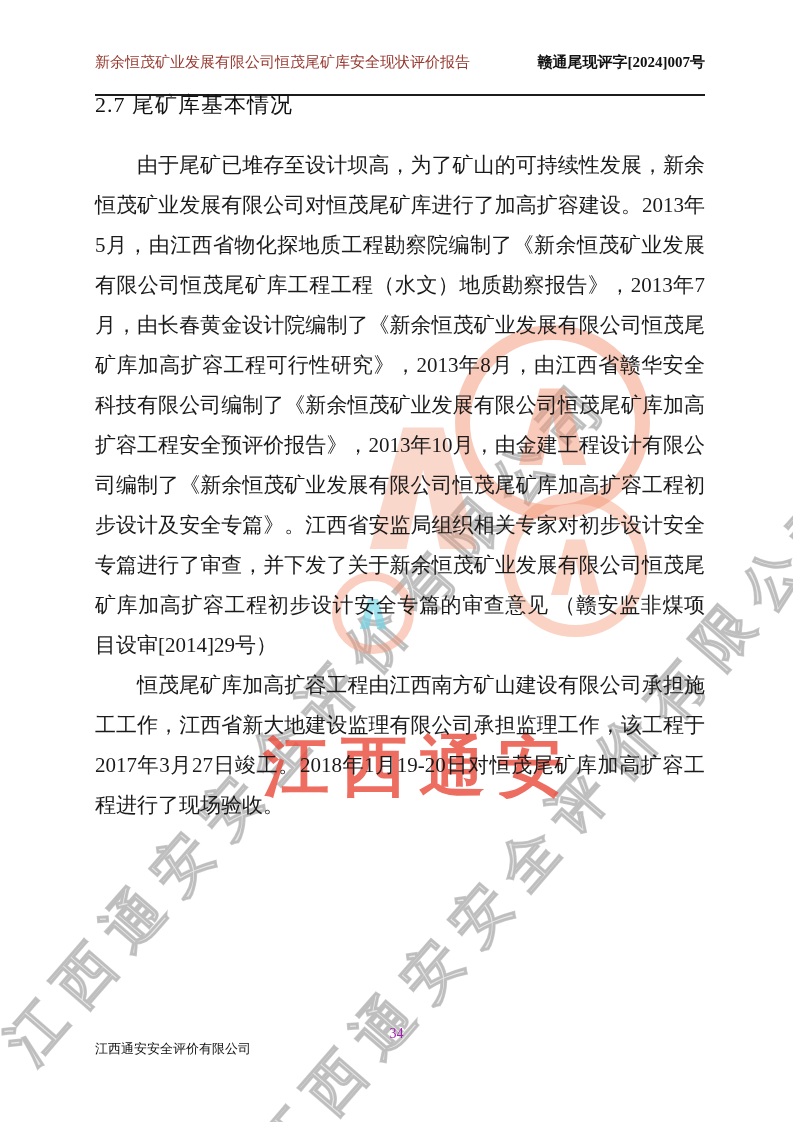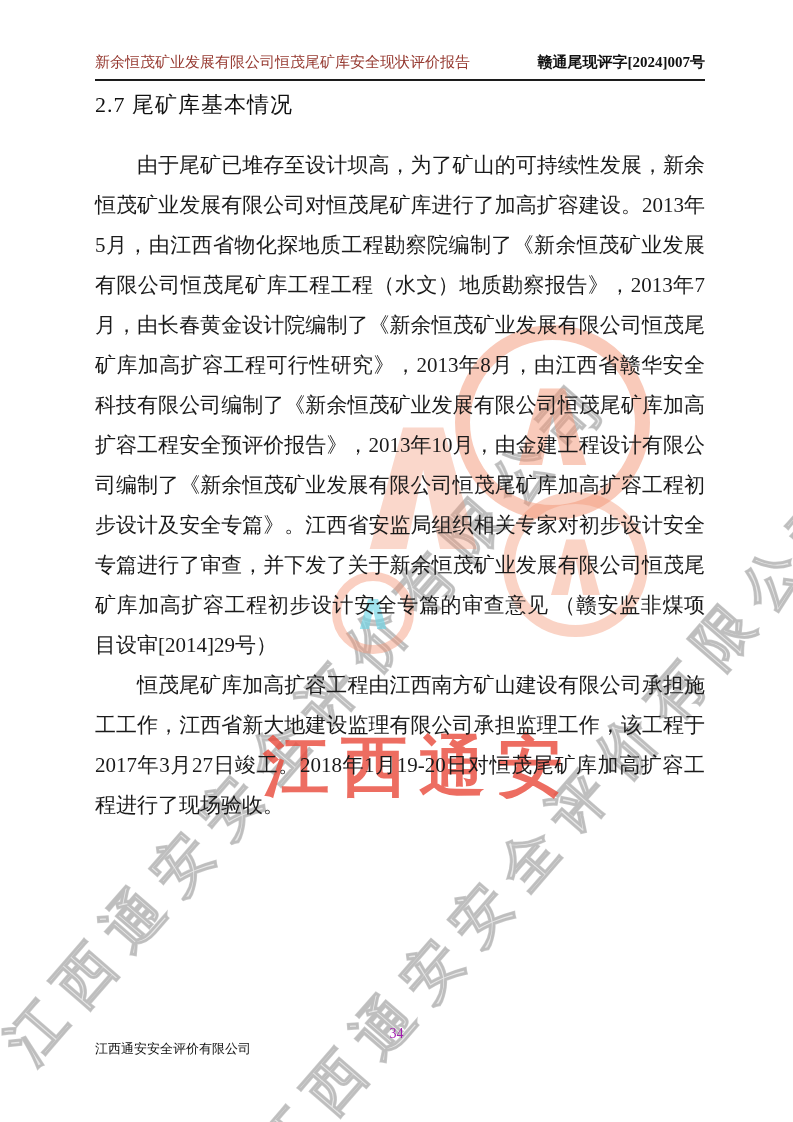--- a/index.html
+++ b/index.html
@@ -61,21 +61,21 @@
     color:rgba(233,77,62,0.82);
     white-space:nowrap;
   }
   
   .content{position:absolute;inset:0;z-index:1;}
   .hdr{
     position:absolute;left:95px;top:52px;width:610px;
     display:flex;justify-content:space-between;align-items:flex-end;
     font-size:15px;line-height:20px;
     border-bottom:2px solid #1c1c1c;
-    padding-bottom:7px;
+    padding-bottom:22px;
   }
   .hdr .hdr-left{color:#963a31;font-weight:normal;}
   .hdr .hdr-right{color:#111;font-weight:bold;}
   .sec-title{
     position:absolute;left:95px;top:90px;width:610px;
     font-size:22px;font-weight:normal;color:#111;
     letter-spacing:1px;
   }
   .body-text{
     position:absolute;left:95px;top:145px;width:610px;

